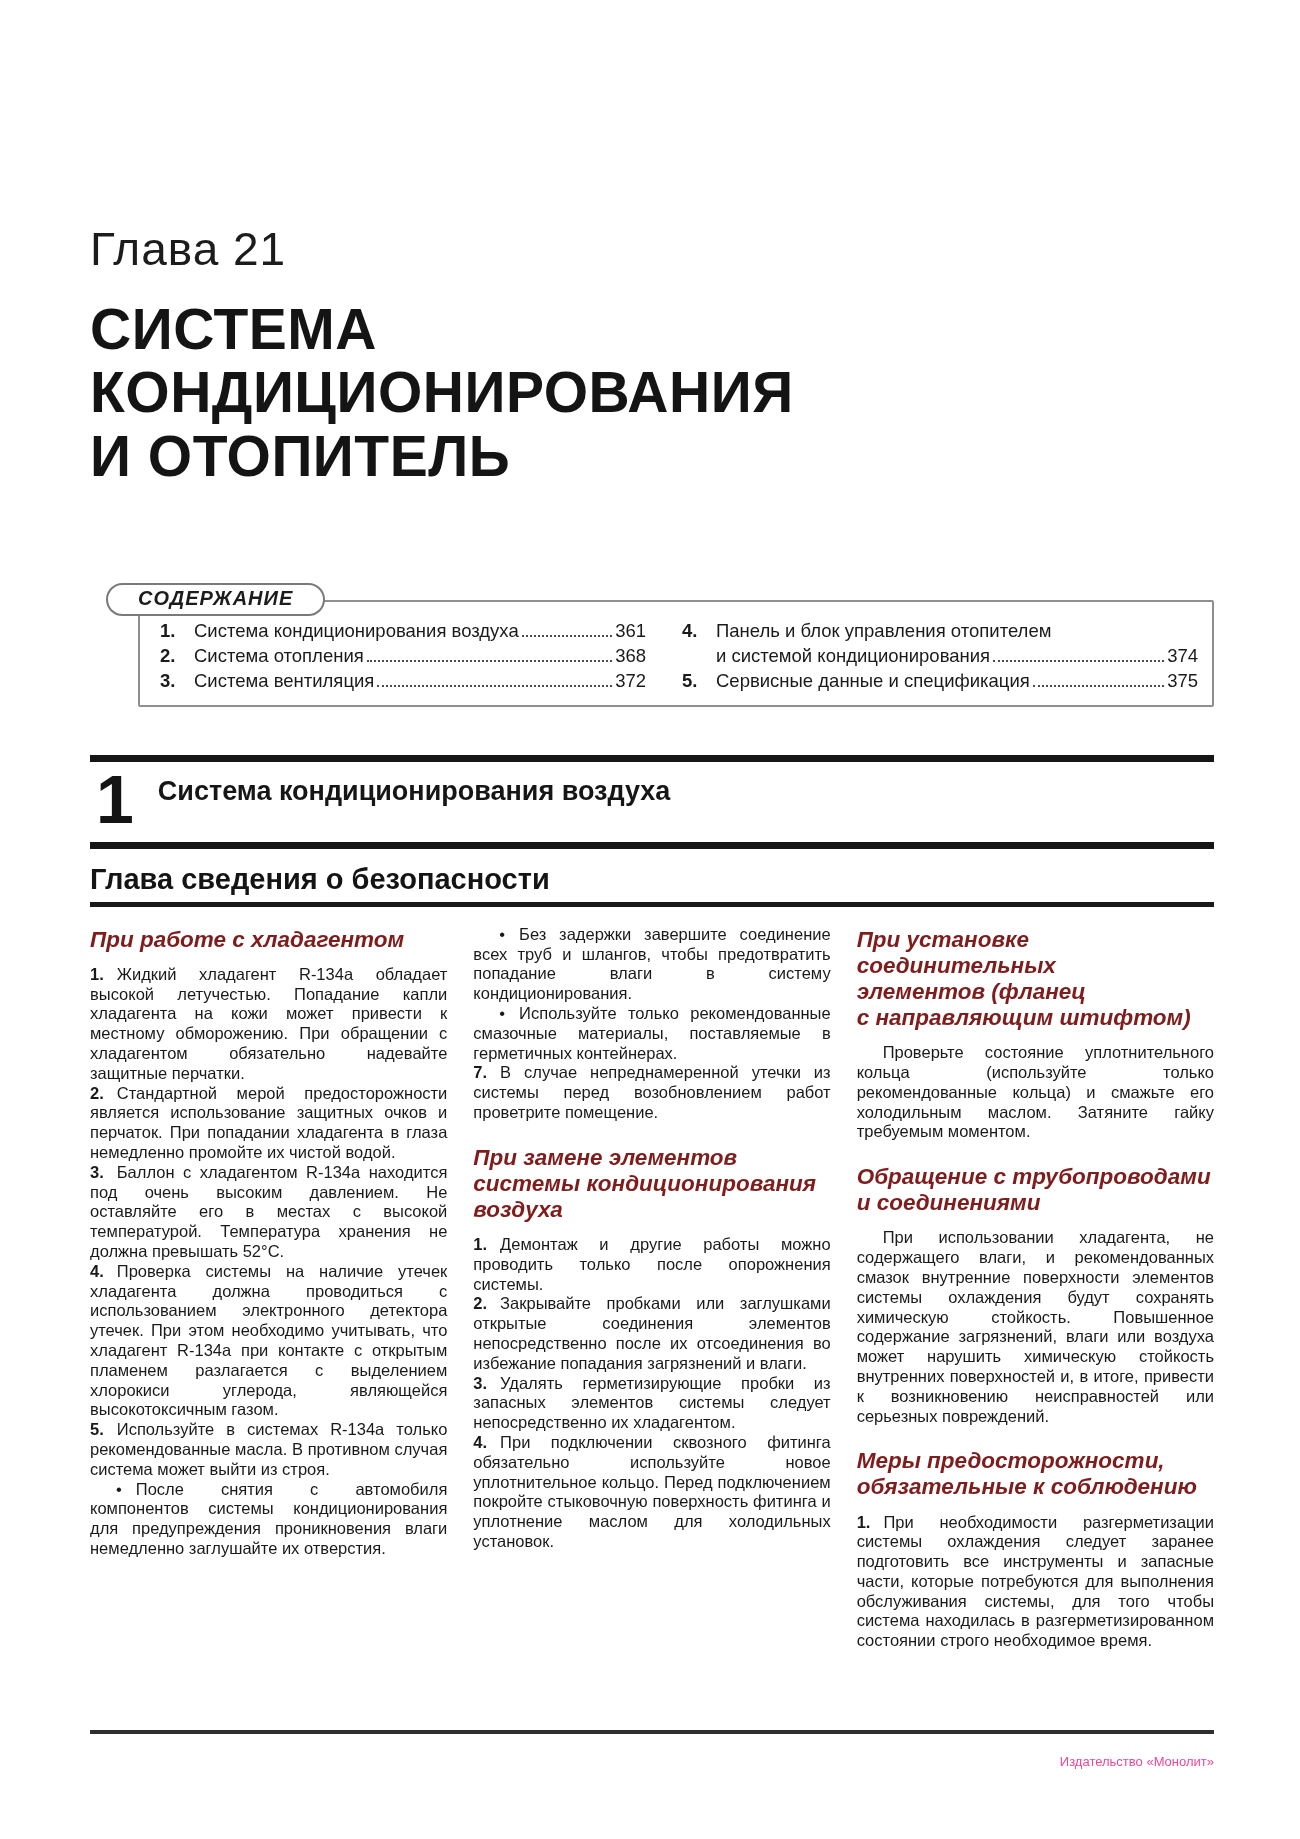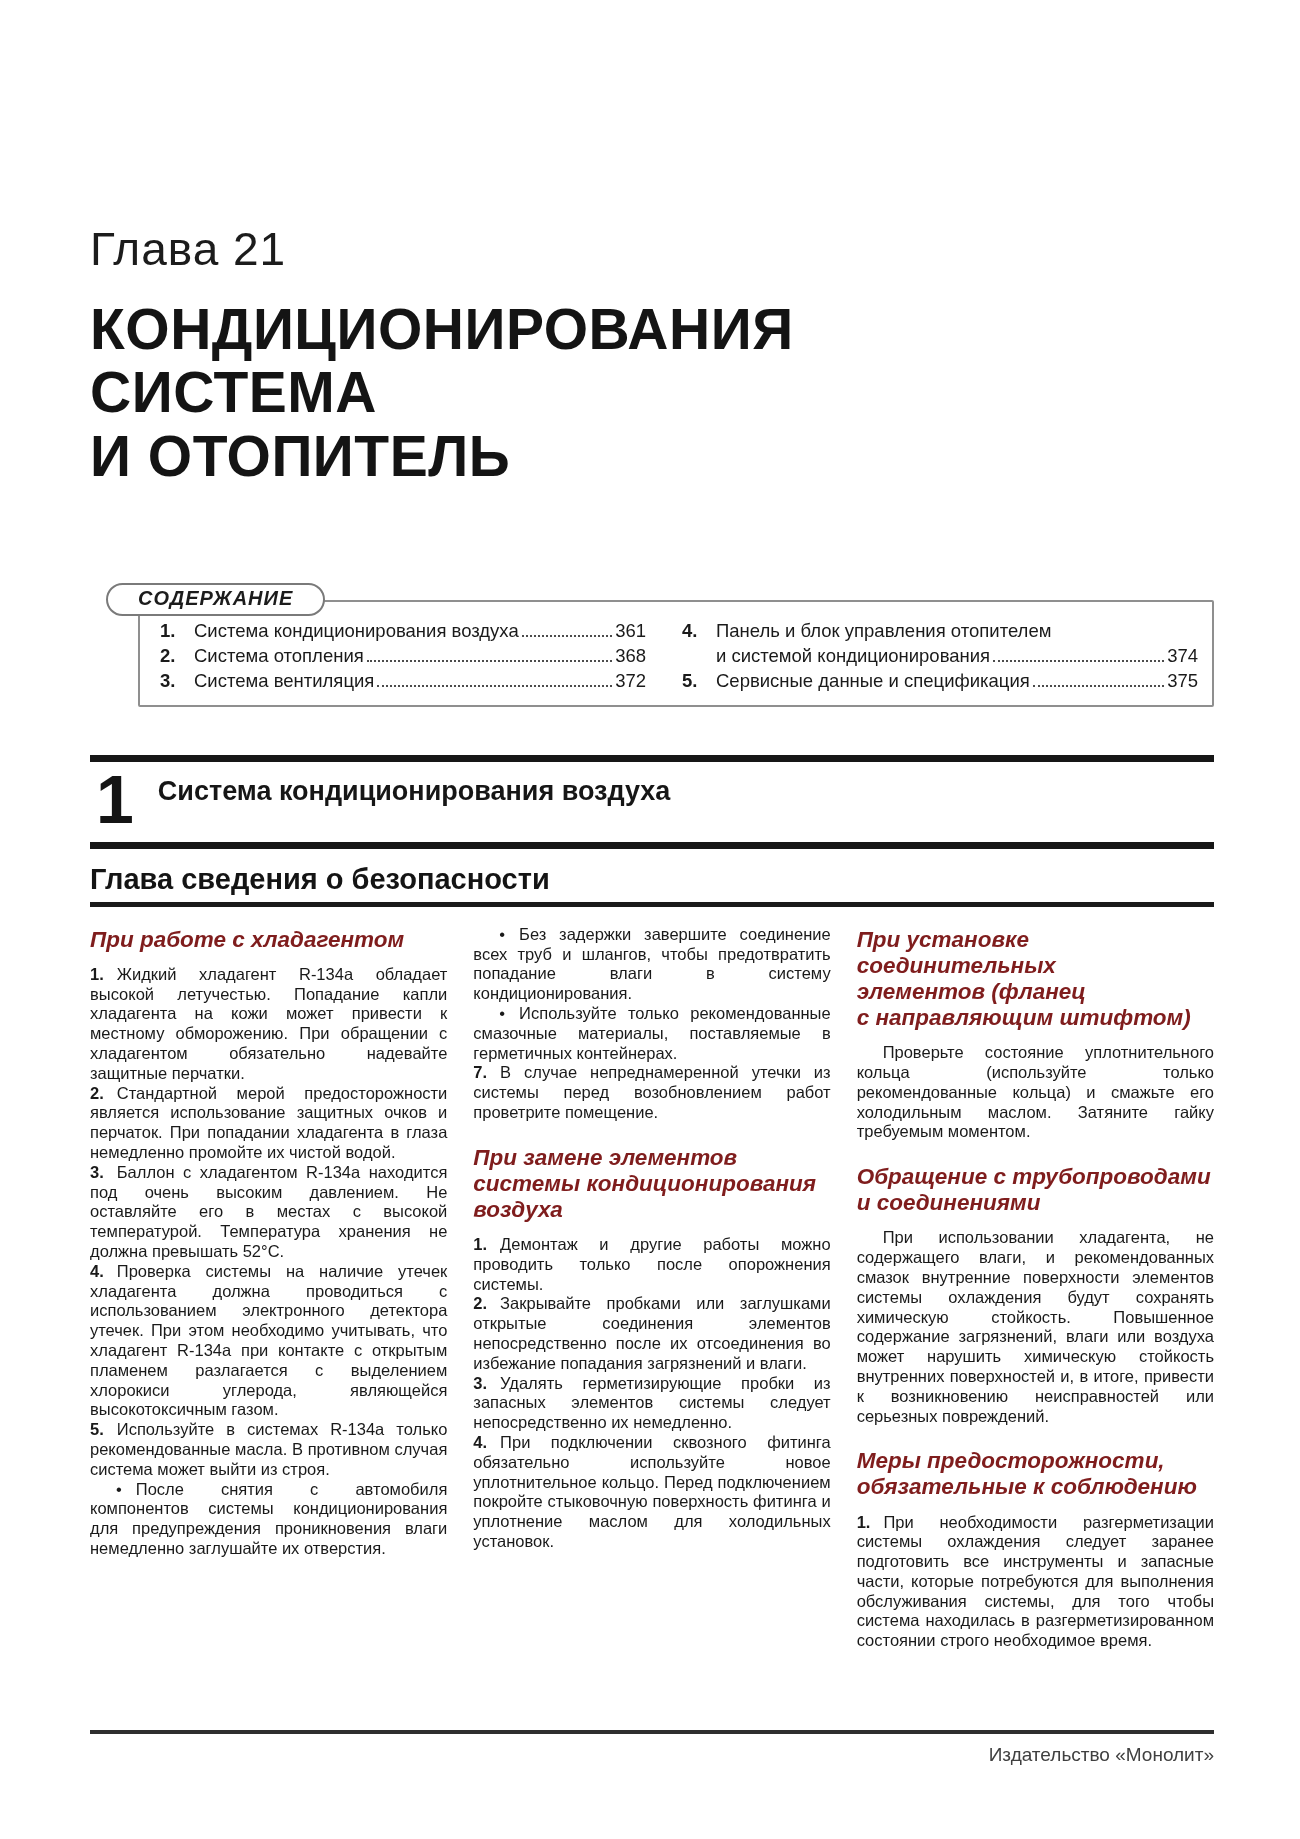--- a/index.html
+++ b/index.html
@@ -139,37 +139,37 @@
 
   
   .footer {
     position: absolute;
     left: 90px;
     right: 86px;
     top: 1730px;
   }
   .footer-rule { height: 4px; background: #2e2e2e; }
   .footer-text {
-    margin-top: 10px;
+    margin-top: 20px;
     text-align: right;
-    font-size: 19px;
-    color: #404040;
+    font-size: 13px;
+    color: #ec4899;
   }
 </style>
 </head>
 <body>
 
 <div class="page">
   <div class="content">
 
     <div class="chapter-label">Глава 21</div>
 
     <div class="chapter-title">
+      <div>СИСТЕМА</div>
       <div>КОНДИЦИОНИРОВАНИЯ</div>
-      <div>СИСТЕМА</div>
       <div>И ОТОПИТЕЛЬ</div>
     </div>
 
     <div class="toc-wrap">
       <div class="toc-tab">СОДЕРЖАНИЕ</div>
       <div class="toc-box">
         <div class="toc-col" id="toc-col-0">
             <div class="toc-row">
               <span class="toc-num">1.</span>
               <span class="toc-title">Система кондиционирования воздуха</span>
@@ -234,21 +234,21 @@
         </div>
       <div class="col" id="col-1">
           <p class="blk bullet"><span class="bullet-glyph">•</span><span>Без задержки завершите соединение всех труб и шлангов, чтобы предотвратить попадание влаги в систему кондиционирования.</span></p>
           <p class="blk bullet"><span class="bullet-glyph">•</span><span>Используйте только рекомендованные смазочные материалы, поставляемые в герметичных контейнерах.</span></p>
           <p class="blk numbered"><span class="num-label">7.</span><span>В случае непреднамеренной утечки из системы перед возобновлением работ проветрите помещение.</span></p>
           <h3 class="col-sub">При замене элементов
 системы кондиционирования
 воздуха</h3>
           <p class="blk numbered"><span class="num-label">1.</span><span>Демонтаж и другие работы можно проводить только после опорожнения системы.</span></p>
           <p class="blk numbered"><span class="num-label">2.</span><span>Закрывайте пробками или заглушками открытые соединения элементов непосредственно после их отсоединения во избежание попадания загрязнений и влаги.</span></p>
-          <p class="blk numbered"><span class="num-label">3.</span><span>Удалять герметизирующие пробки из запасных элементов системы следует непосредственно их немедленно.</span></p>
+          <p class="blk numbered"><span class="num-label">3.</span><span>Удалять герметизирующие пробки из запасных элементов системы следует непосредственно их хладагентом.</span></p>
           <p class="blk numbered"><span class="num-label">4.</span><span>При подключении сквозного фитинга обязательно используйте новое уплотнительное кольцо. Перед подключением покройте стыковочную поверхность фитинга и уплотнение маслом для холодильных установок.</span></p>
         </div>
       <div class="col" id="col-2">
           <h3 class="col-sub">При установке
 соединительных
 элементов (фланец
 с направляющим штифтом)</h3>
           <p class="blk indent"><span>Проверьте состояние уплотнительного кольца (используйте только рекомендованные кольца) и смажьте его холодильным маслом. Затяните гайку требуемым моментом.</span></p>
           <h3 class="col-sub">Обращение с трубопроводами
 и соединениями</h3>

